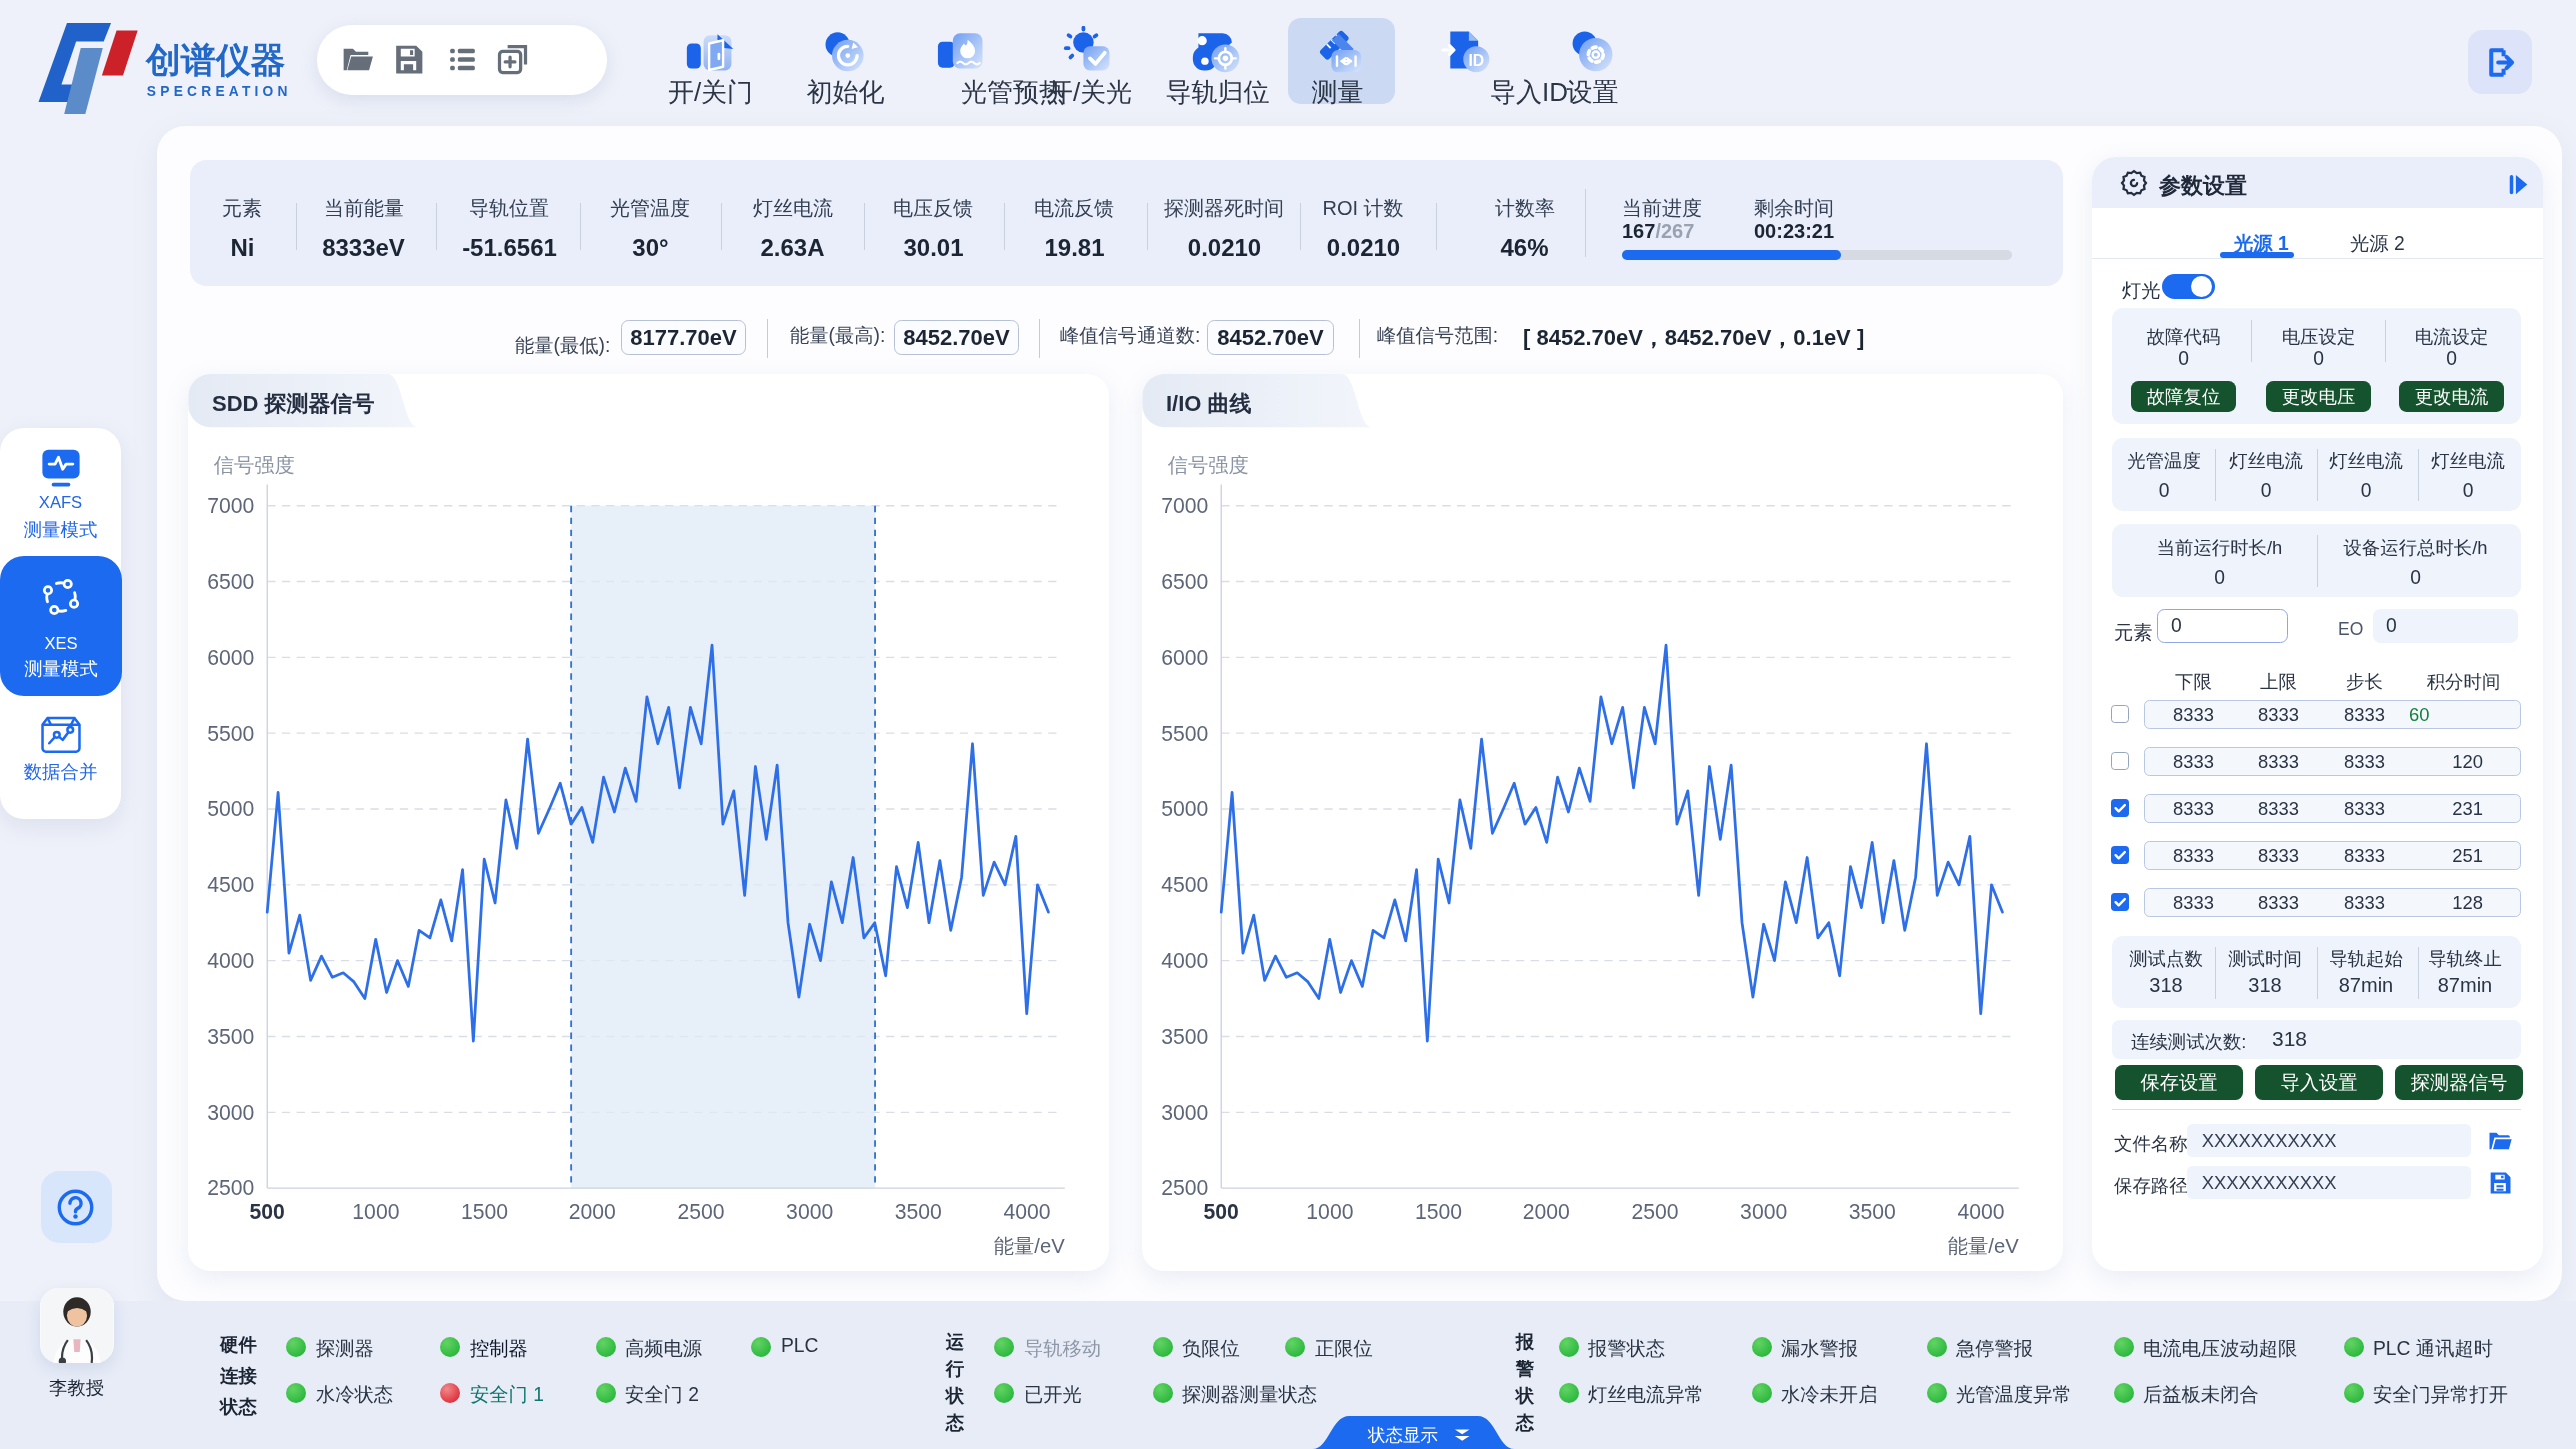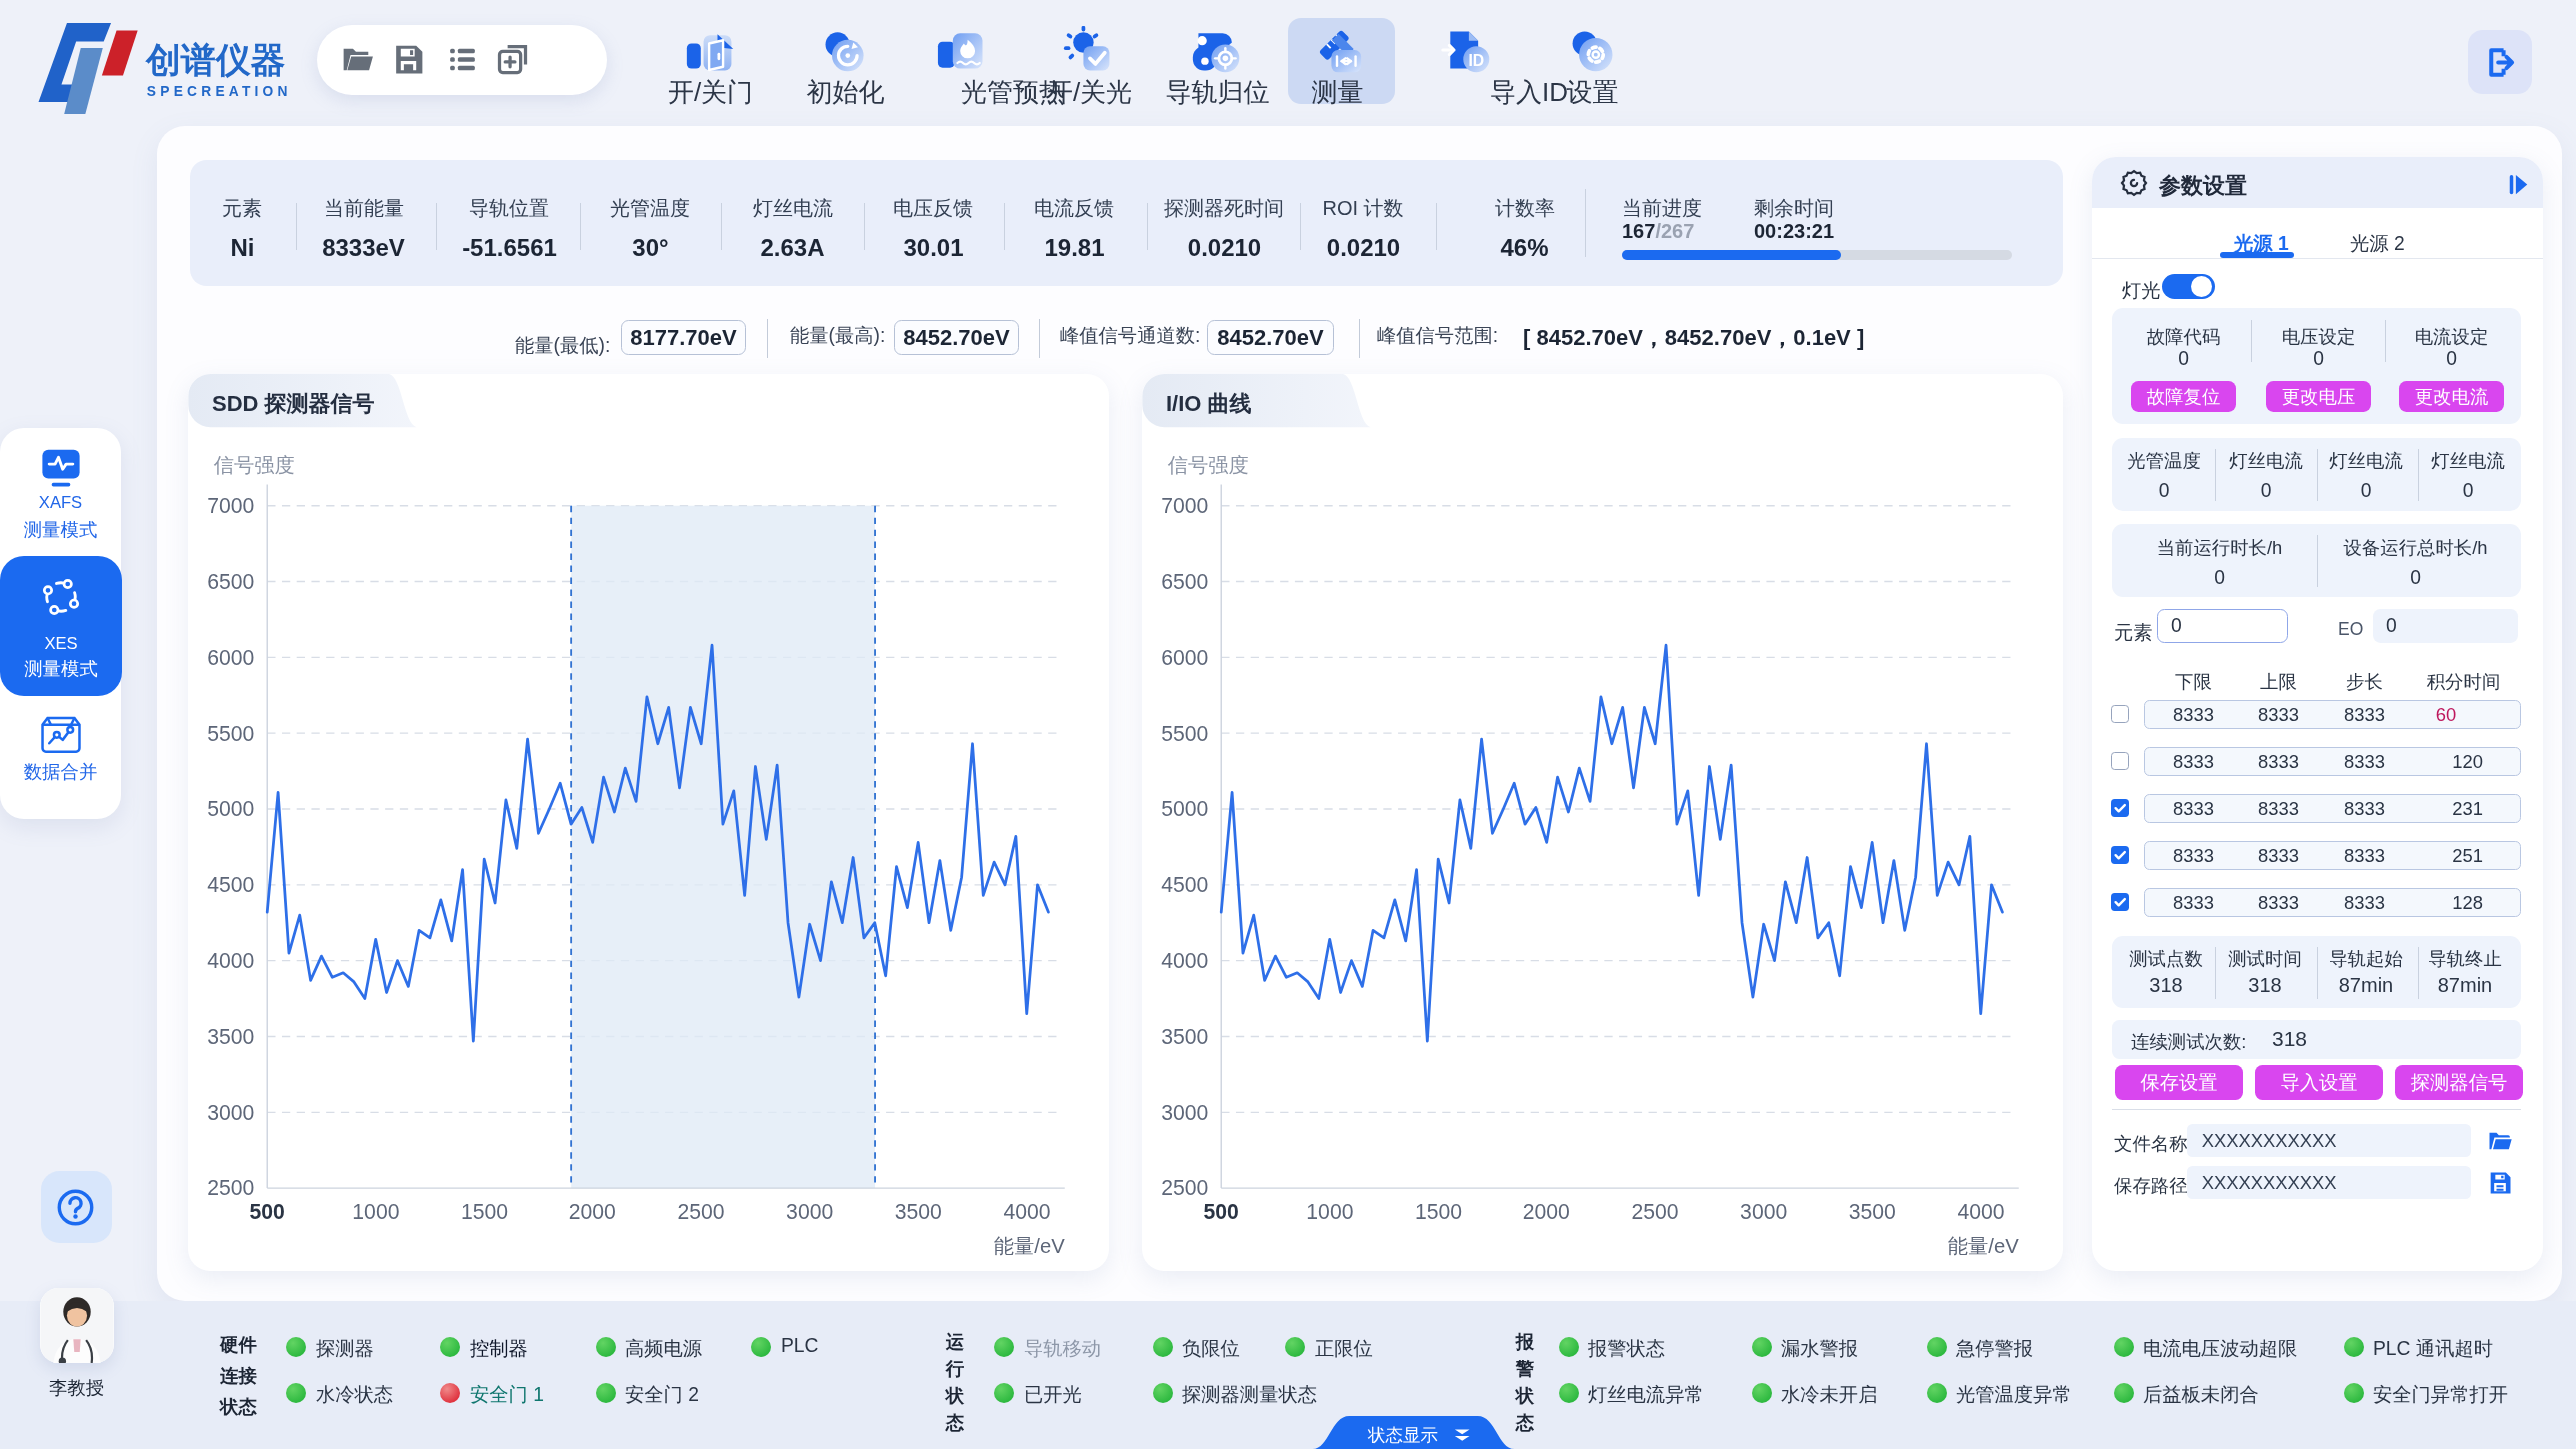--- a/index.html
+++ b/index.html
@@ -1,18 +1,18 @@
 <!DOCTYPE html>
 <html style="font-size:14.7px"><head><meta charset="utf-8"><title>ui</title><style>
 *{margin:0;padding:0;box-sizing:border-box;font-family:'Liberation Sans',sans-serif;}
 html,body{width:2576px;height:1449px;background:#eef1f9;overflow:hidden;position:relative;}
 .abs{position:absolute;}
 .card{background:#fdfdff;border-radius:28px;box-shadow:0 9.2px 28px rgba(110,130,180,.10);}
 .lbox{background:#eef3fc;border-radius:11px;}
-.btn{background:#d946ef;color:#fff;border-radius:7.4px;display:flex;align-items:center;justify-content:center;font-size:18.4px;}
+.btn{background:#14532d;color:#fff;border-radius:7.4px;display:flex;align-items:center;justify-content:center;font-size:18.4px;}
 .dot{width:20px;height:20px;border-radius:50%;background:radial-gradient(circle at 35% 30%,#62d463,#2eb940 72%);display:inline-block;}
 .reddot{background:radial-gradient(circle at 35% 30%,#f08a8a,#e03440 72%);}
 .seplab{font-size:19.3px;color:#3a4456;}
 .vline{width:0.9px;background:#c9d1df;}
 </style></head><body>
 
 <svg class="abs" style="left:28px;top:13px" width="313" height="101" viewBox="0 0 340 110">
 <path d="M42 11 L90 11 L82 31 L52 31 L36 78 L66 78 L59 97 L11 97 Z" fill="#2062c9"></path>
 <polygon points="57,38 81,38 62,110 39,110" fill="#5b8cc9"></polygon>
 <polygon points="96,19 119,19 103,68 80,68" fill="#cc2129"></polygon>
@@ -417,21 +417,21 @@
 <div class="abs" style="left:2373px;top:609px;width:145px;height:34px;background:#eef3fc;border-radius:7.4px;font-size:19.3px;color:#2a3444;display:flex;align-items:center;padding-left:13px">0</div>
 <div class="abs" style="left:2129px;top:669px;width:129px;text-align:center;font-size:18.4px;color:#2a3444">下限</div>
 <div class="abs" style="left:2214px;top:669px;width:129px;text-align:center;font-size:18.4px;color:#2a3444">上限</div>
 <div class="abs" style="left:2300px;top:669px;width:129px;text-align:center;font-size:18.4px;color:#2a3444">步长</div>
 <div class="abs" style="left:2399px;top:669px;width:129px;text-align:center;font-size:18.4px;color:#2a3444">积分时间</div>
 <div class="abs" style="left:2111px;top:705px;width:18.4px;height:18.4px;background:#fff;border:1.8px solid #97a4bd;border-radius:3.7px"></div>
 <div class="abs" style="left:2144px;top:700px;width:377px;height:28.5px;background:#f4f8fd;border:1.4px solid #b9c7e2;border-radius:5.5px"></div>
 <div class="abs" style="left:2129px;top:704px;width:129px;text-align:center;font-size:18.4px;color:#2a3444">8333</div>
 <div class="abs" style="left:2214px;top:704px;width:129px;text-align:center;font-size:18.4px;color:#2a3444">8333</div>
 <div class="abs" style="left:2300px;top:704px;width:129px;text-align:center;font-size:18.4px;color:#2a3444">8333</div>
-<div class="abs" style="left:2409px;top:704px;width:74px;text-align:center;font-size:18.4px;color:#be185d">60</div>
+<div class="abs" style="left:2409px;top:704px;width:74px;text-align:left;font-size:18.4px;color:#15803d">60</div>
 <div class="abs" style="left:2111px;top:752px;width:18.4px;height:18.4px;background:#fff;border:1.8px solid #97a4bd;border-radius:3.7px"></div>
 <div class="abs" style="left:2144px;top:747px;width:377px;height:28.5px;background:#f4f8fd;border:1.4px solid #b9c7e2;border-radius:5.5px"></div>
 <div class="abs" style="left:2129px;top:751px;width:129px;text-align:center;font-size:18.4px;color:#2a3444">8333</div>
 <div class="abs" style="left:2214px;top:751px;width:129px;text-align:center;font-size:18.4px;color:#2a3444">8333</div>
 <div class="abs" style="left:2300px;top:751px;width:129px;text-align:center;font-size:18.4px;color:#2a3444">8333</div>
 <div class="abs" style="left:2409px;top:751px;width:74px;text-align:right;font-size:18.4px;color:#2a3444">120</div>
 <div class="abs" style="left:2111px;top:799px;width:18.4px;height:18.4px;background:#1b6af0;border-radius:3.7px"></div>
 <svg class="abs" style="left:2111px;top:799px" width="18.4" height="18.4" viewBox="0 0 24 24">
     <path d="M6 12 l4 4 8-8" stroke="#fff" stroke-width="3.2" fill="none" stroke-linecap="round" stroke-linejoin="round"></path>
   </svg>

